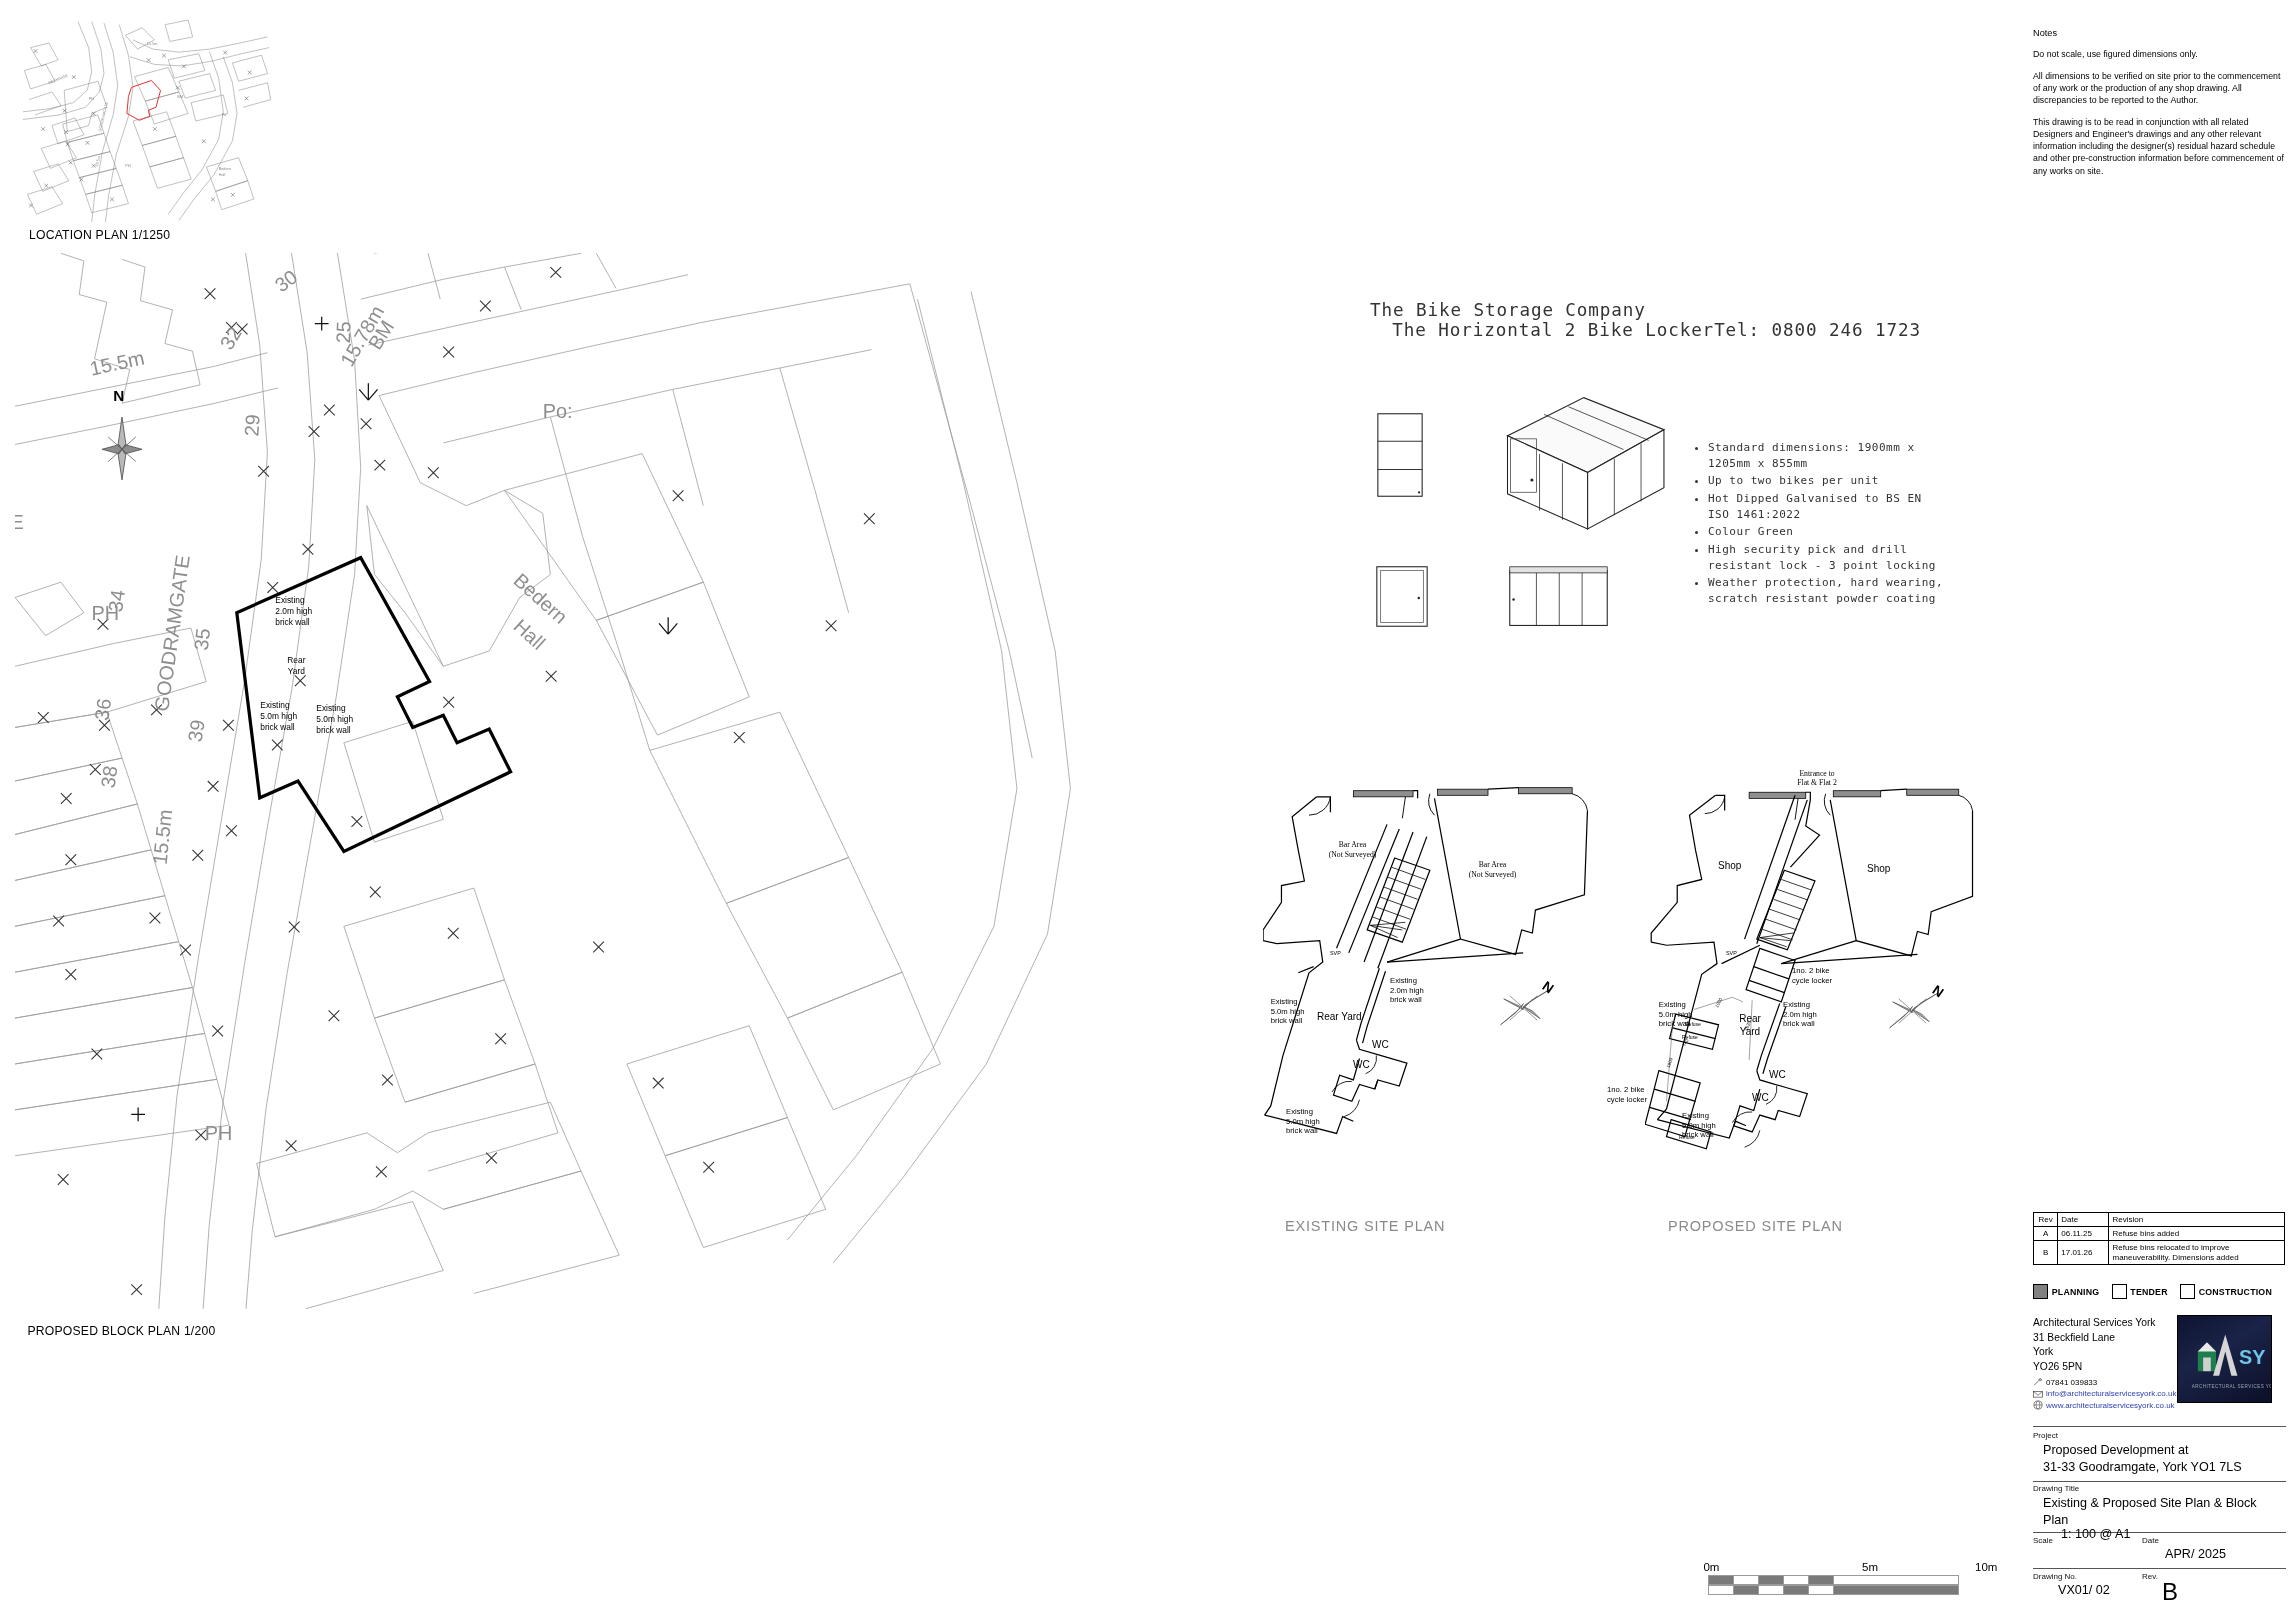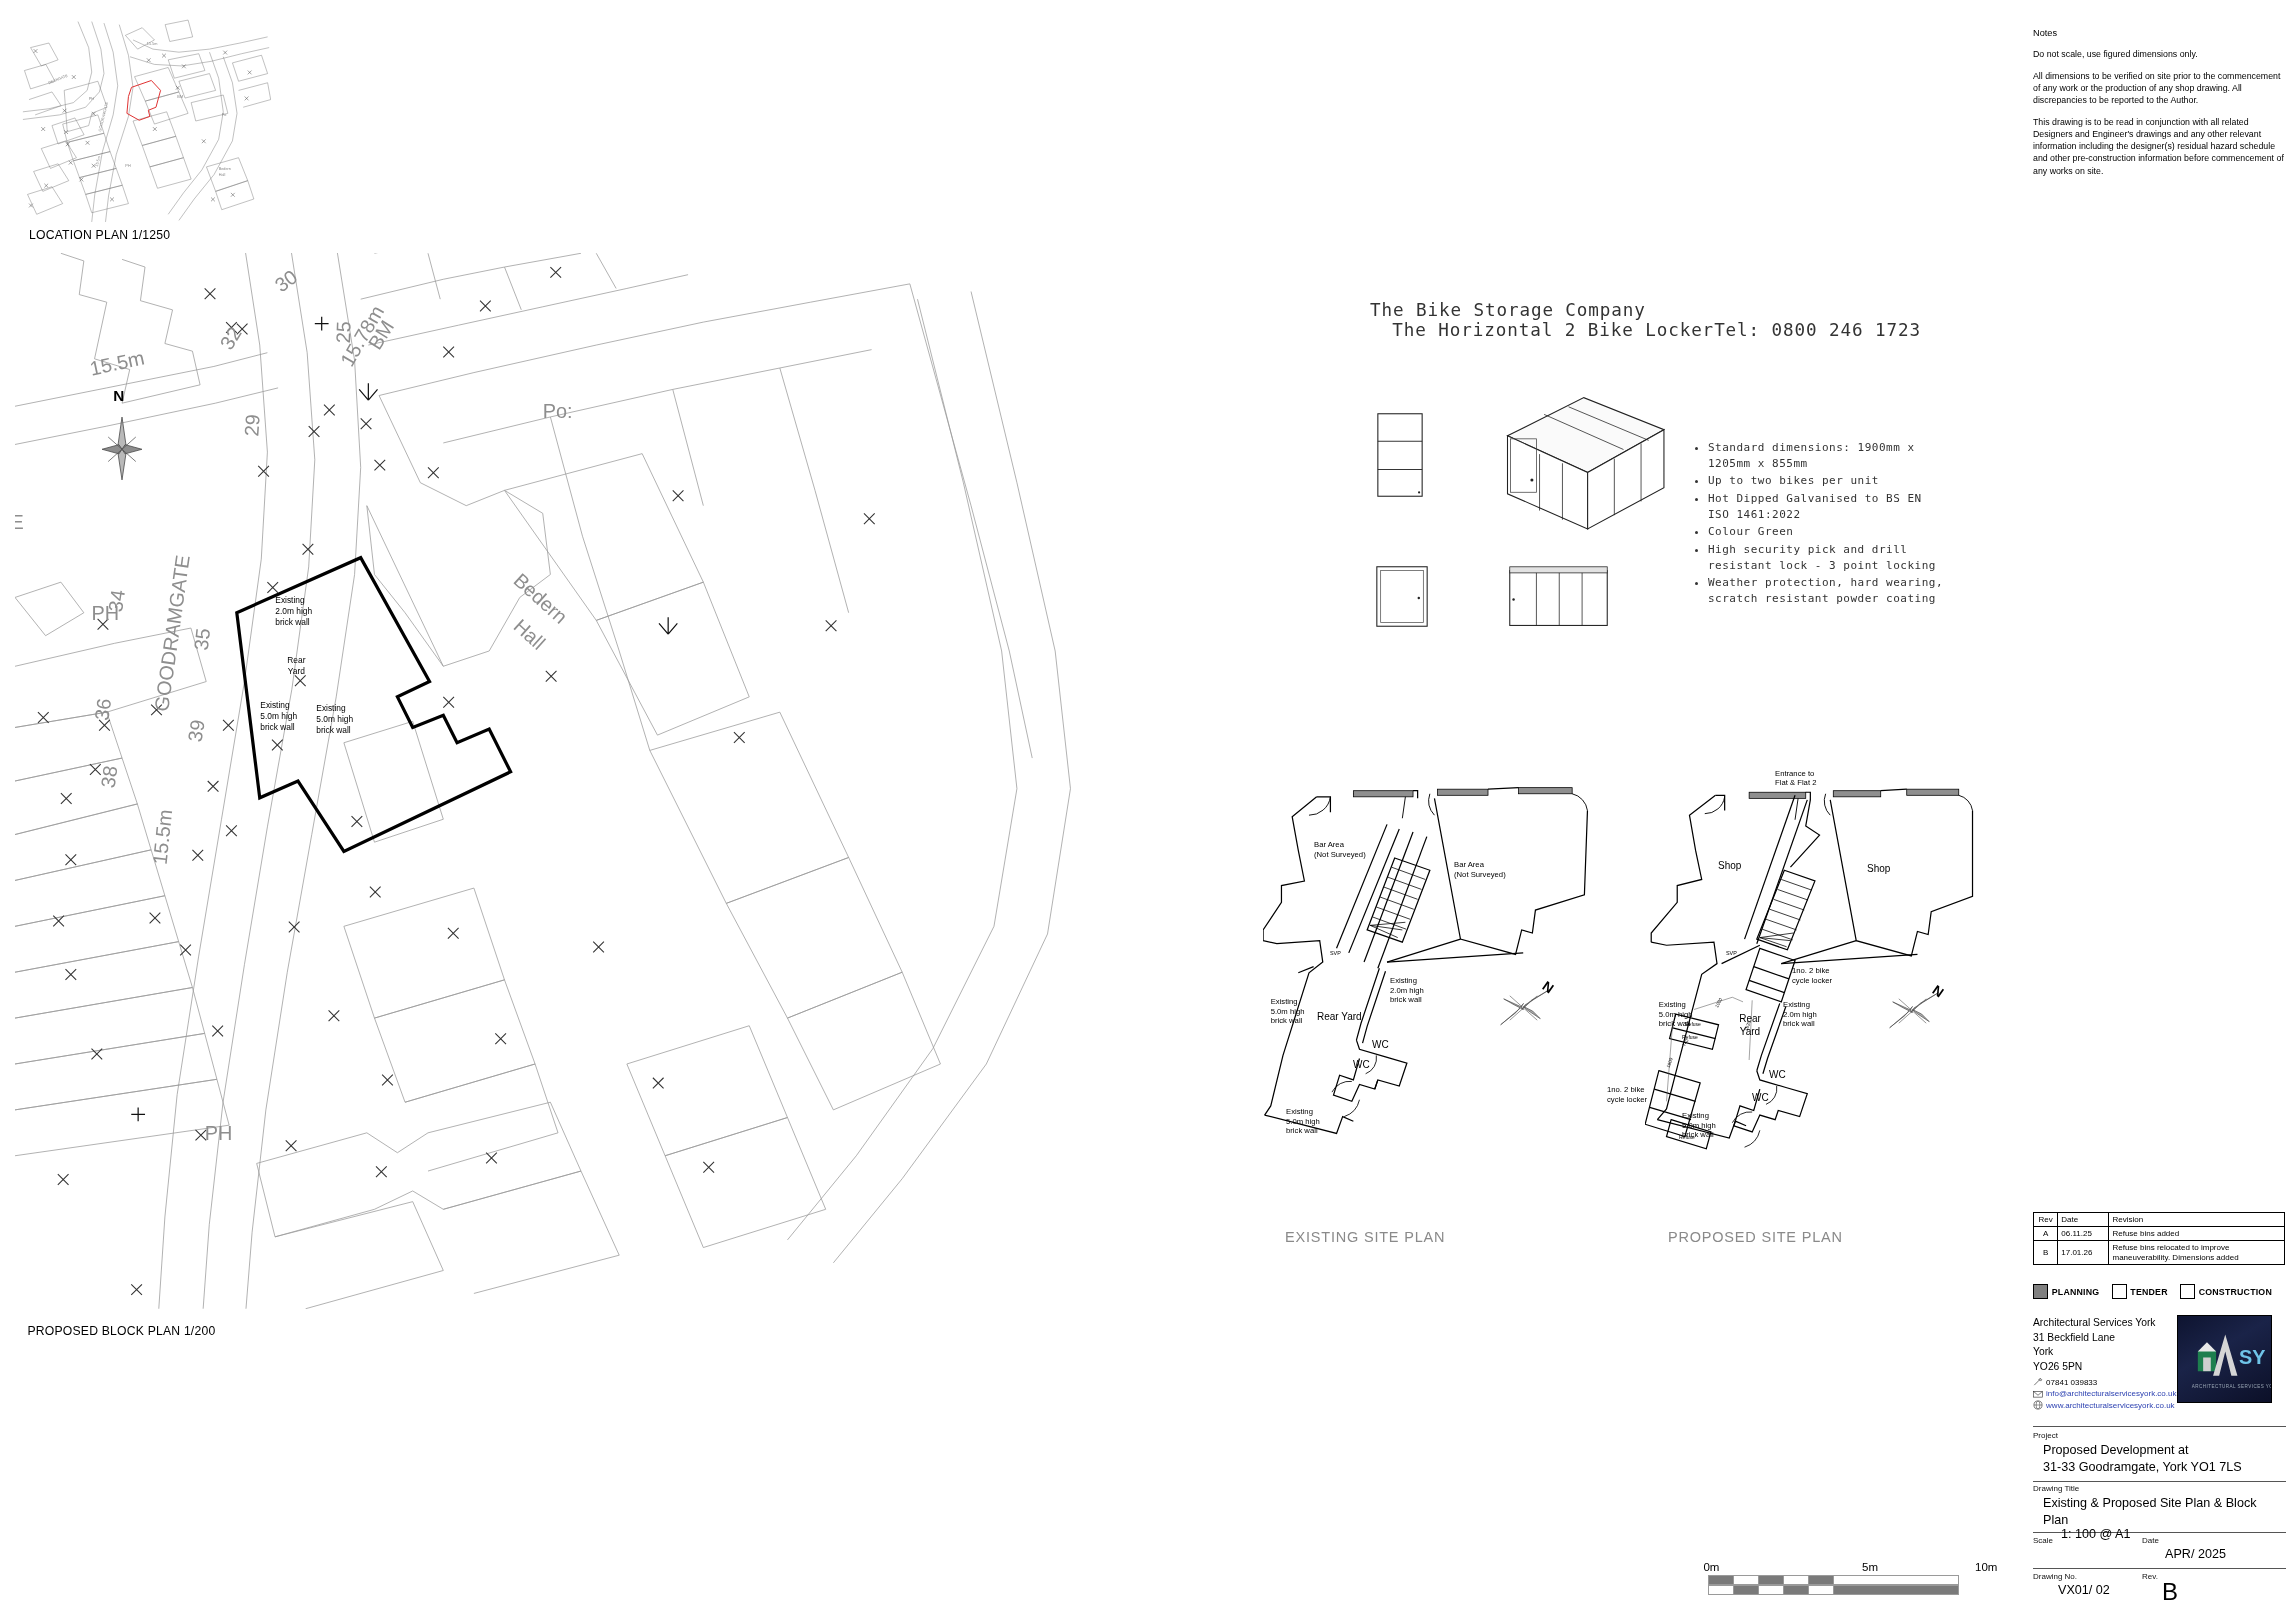--- a/index.html
+++ b/index.html
@@ -1,21 +1,21 @@
 <!DOCTYPE html>
 <html style="font-size:12.2px"><head>
 <meta charset="utf-8">
 <style>
   html,body{margin:0;padding:0;background:#fff;}
   body{width:2295px;height:1621px;position:relative;
        font-family:"Liberation Sans",sans-serif;color:#000;overflow:hidden;}
   .abs{position:absolute;}
   .t10{font-size:8.4px;line-height:1.3;white-space:pre-line;}
   .bold{font-weight:bold;}
-  .grey{color:#8a8a8a;margin-top:11px;}
+  .grey{color:#8a8a8a;}
 
   
   #notes{left:2033px;top:27.5px;width:253px;}
   #notes .hd{font-size:9.2px;margin-bottom:10px;}
   #notes p{margin:0 0 10px 0;font-size:8.8px;line-height:1.38;}
 
   
   #locplan{left:18.4px;top:17px;width:253px;height:208px;}
   #locplan-label{left:29px;top:228px;font-size:12.2px;letter-spacing:0.2px;}
 
@@ -38,21 +38,21 @@
   #bike-bullets ul{margin:0;padding-left:17px;list-style:disc;}
 
   
   #existing-plan{left:1263px;top:780px;width:398px;height:459px;}
   #proposed-plan{left:1645px;top:780px;width:398px;height:459px;}
   #existing-label{left:1285px;top:1218px;font-size:14.5px;letter-spacing:0.8px;}
   #proposed-label{left:1668px;top:1218px;font-size:14.5px;letter-spacing:0.8px;}
 
   .planlabel{position:absolute;font-size:7.7px;line-height:1.25;
              white-space:pre-line;}
-  .planlabel.c{text-align:left;}
+  .planlabel.c{text-align:center;font-family:Liberation Serif, serif;}
   .planlabel.big{font-size:10px;}
 
   
   #revtable{left:2033px;top:1212px;width:252px;border-collapse:collapse;}
   #revtable td,#revtable th{border:0.8px solid #000;font-size:8px;
       padding:1.5px 3.1px;text-align:left;font-weight:normal;line-height:1.25;}
   #revtable .c1{width:17px;text-align:center;}
   #revtable .c2{width:44px;}
 
   

